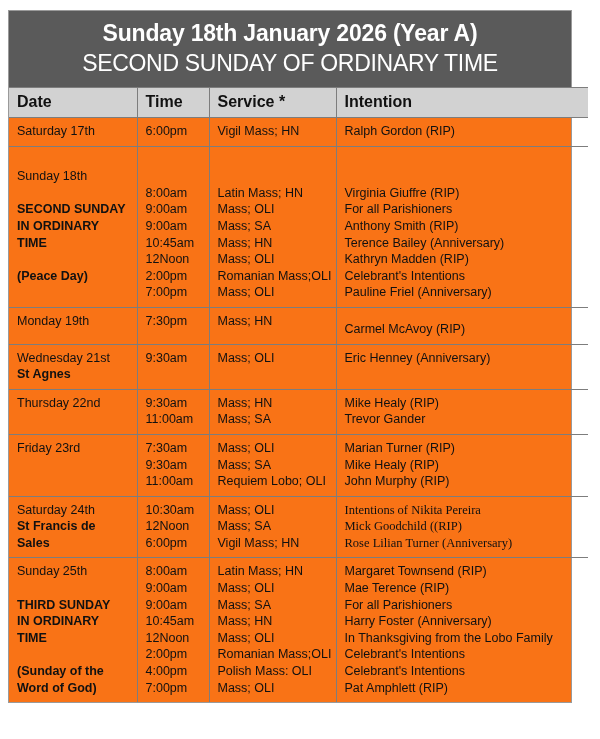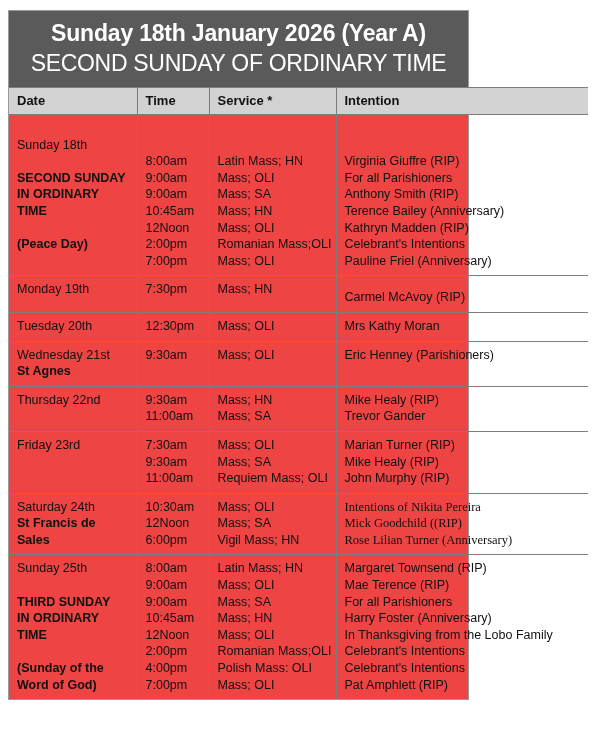--- a/index.html
+++ b/index.html
@@ -10,24 +10,24 @@
   body {
     width: 600px;
     height: 739px;
     font-family: "Liberation Sans", sans-serif;
     overflow: hidden;
   }
   .sheet {
     position: absolute;
     left: 8px;
     top: 10px;
-    width: 461px;
+    width: 564px;
     box-sizing: border-box;
     border: 1px solid #9a9a9a;
-    background: #ef4444;
+    background: #f97316;
   }
   .title-banner {
     background: #5a5a5a;
     color: #ffffff;
     text-align: center;
     padding: 7px 6px 9px 6px;
     box-sizing: border-box;
   }
   .title-line1 {
     font-size: 23px;
@@ -48,21 +48,21 @@
     width: 100%;
     table-layout: fixed;
   }
   table.sched col.c-date  { width: 128px; }
   table.sched col.c-time  { width: 72px; }
   table.sched col.c-serv  { width: 127px; }
   table.sched col.c-int   { width: 252px; }
 
   table.sched th {
     background: #d2d2d2;
-    font-size: 13px;
+    font-size: 16px;
     font-weight: bold;
     text-align: left;
     padding: 5px 8px 6px 8px;
     border-right: 1px solid #7d7d7d;
     border-bottom: 1px solid #7d7d7d;
     border-top: 1px solid #7d7d7d;
     color: #111111;
     vertical-align: middle;
   }
   table.sched th:last-child { border-right: none; }
@@ -110,20 +110,50 @@
     <thead>
       <tr>
         <th>Date</th>
         <th>Time</th>
         <th>Service *</th>
         <th>Intention</th>
       </tr>
     </thead>
     <tbody id="sched-body">
         <tr>
+          <td class="vmid">
+            <div class="cellpad">
+              <div class="lines" style="width: 100%;">
+                <div class="ln">Saturday 17th</div>
+              </div>
+            </div>
+          </td>
+          <td class="vmid">
+            <div class="cellpad">
+              <div class="lines" style="width: 100%;">
+                <div class="ln">6:00pm</div>
+              </div>
+            </div>
+          </td>
+          <td class="vmid">
+            <div class="cellpad">
+              <div class="lines" style="width: 100%;">
+                <div class="ln">Vigil Mass; HN</div>
+              </div>
+            </div>
+          </td>
+          <td class="vmid">
+            <div class="cellpad">
+              <div class="lines" style="width: 100%;">
+                <div class="ln">Ralph Gordon (RIP)</div>
+              </div>
+            </div>
+          </td>
+        </tr>
+        <tr>
           <td>
             <div class="cellpad">
               <div class="lines" style="width: 100%;">
                 <div class="ln blank">&nbsp;</div>
                 <div class="ln">Sunday 18th</div>
                 <div class="ln blank">&nbsp;</div>
                 <div class="ln bold">SECOND SUNDAY</div>
                 <div class="ln bold">IN ORDINARY</div>
                 <div class="ln bold">TIME</div>
                 <div class="ln blank">&nbsp;</div>
@@ -204,50 +234,20 @@
               <div class="lines" style="width: 100%; margin-top: 8px;">
                 <div class="ln">Carmel McAvoy (RIP)</div>
               </div>
             </div>
           </td>
         </tr>
         <tr>
           <td class="vmid">
             <div class="cellpad">
               <div class="lines" style="width: 100%;">
-                <div class="ln">Tuesday 20th</div>
-              </div>
-            </div>
-          </td>
-          <td class="vmid">
-            <div class="cellpad">
-              <div class="lines" style="width: 100%;">
-                <div class="ln">12:30pm</div>
-              </div>
-            </div>
-          </td>
-          <td class="vmid">
-            <div class="cellpad">
-              <div class="lines" style="width: 100%;">
-                <div class="ln">Mass; OLI</div>
-              </div>
-            </div>
-          </td>
-          <td class="vmid">
-            <div class="cellpad">
-              <div class="lines" style="width: 100%;">
-                <div class="ln">Mrs Kathy Moran</div>
-              </div>
-            </div>
-          </td>
-        </tr>
-        <tr>
-          <td class="vmid">
-            <div class="cellpad">
-              <div class="lines" style="width: 100%;">
                 <div class="ln">Wednesday 21st</div>
                 <div class="ln bold">St Agnes</div>
               </div>
             </div>
           </td>
           <td class="vmid">
             <div class="cellpad">
               <div class="lines" style="width: 100%;">
                 <div class="ln">9:30am</div>
               </div>
@@ -256,21 +256,21 @@
           <td class="vmid">
             <div class="cellpad">
               <div class="lines" style="width: 100%;">
                 <div class="ln">Mass; OLI</div>
               </div>
             </div>
           </td>
           <td class="vmid">
             <div class="cellpad">
               <div class="lines" style="width: 100%;">
-                <div class="ln">Eric Henney (Parishioners)</div>
+                <div class="ln">Eric Henney (Anniversary)</div>
               </div>
             </div>
           </td>
         </tr>
         <tr>
           <td class="vmid">
             <div class="cellpad">
               <div class="lines" style="width: 100%;">
                 <div class="ln">Thursday 22nd</div>
               </div>
@@ -316,21 +316,21 @@
                 <div class="ln">9:30am</div>
                 <div class="ln">11:00am</div>
               </div>
             </div>
           </td>
           <td class="vmid">
             <div class="cellpad">
               <div class="lines" style="width: 100%;">
                 <div class="ln">Mass; OLI</div>
                 <div class="ln">Mass; SA</div>
-                <div class="ln">Requiem Mass; OLI</div>
+                <div class="ln">Requiem Lobo; OLI</div>
               </div>
             </div>
           </td>
           <td class="vmid">
             <div class="cellpad">
               <div class="lines" style="width: 100%;">
                 <div class="ln">Marian Turner (RIP)</div>
                 <div class="ln">Mike Healy (RIP)</div>
                 <div class="ln">John Murphy (RIP)</div>
               </div>

